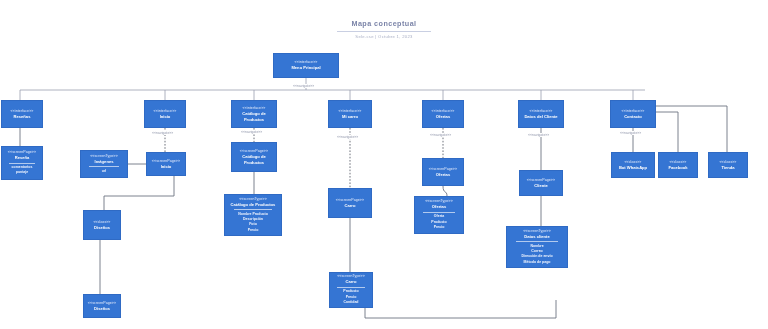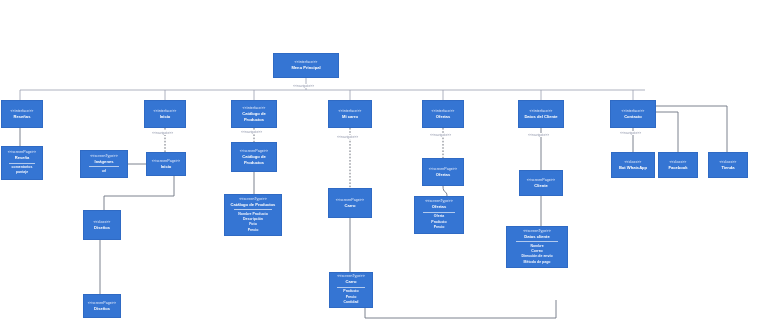--- a/index.html
+++ b/index.html
@@ -57,20 +57,24 @@
     position:absolute;font-size:3.3px;color:#8d93a8;
     background:#ffffff;padding:0 1px;white-space:nowrap;
     letter-spacing:.1px;
   }
 </style>
 </head>
 <body>
 
 <div id="canvas">
 
+  <div class="title-wrap">
+    <div class="doc-title">Mapa conceptual</div>
+    <div class="doc-sub">Sele.cse | Octubre 1, 2023</div>
+  </div>
 
   <svg id="edges" viewBox="0 0 768 329">
     <defs>
       <marker id="ar" markerWidth="5" markerHeight="5" refX="4.2" refY="2" orient="auto">
         <path d="M0,0 L4.2,2 L0,4 z" fill="#9aa0ae"></path>
       </marker>
       <marker id="arD" markerWidth="5" markerHeight="5" refX="4.2" refY="2" orient="auto">
         <path d="M0,0 L4.2,2 L0,4 z" fill="#5b6170"></path>
       </marker>
     </defs>

